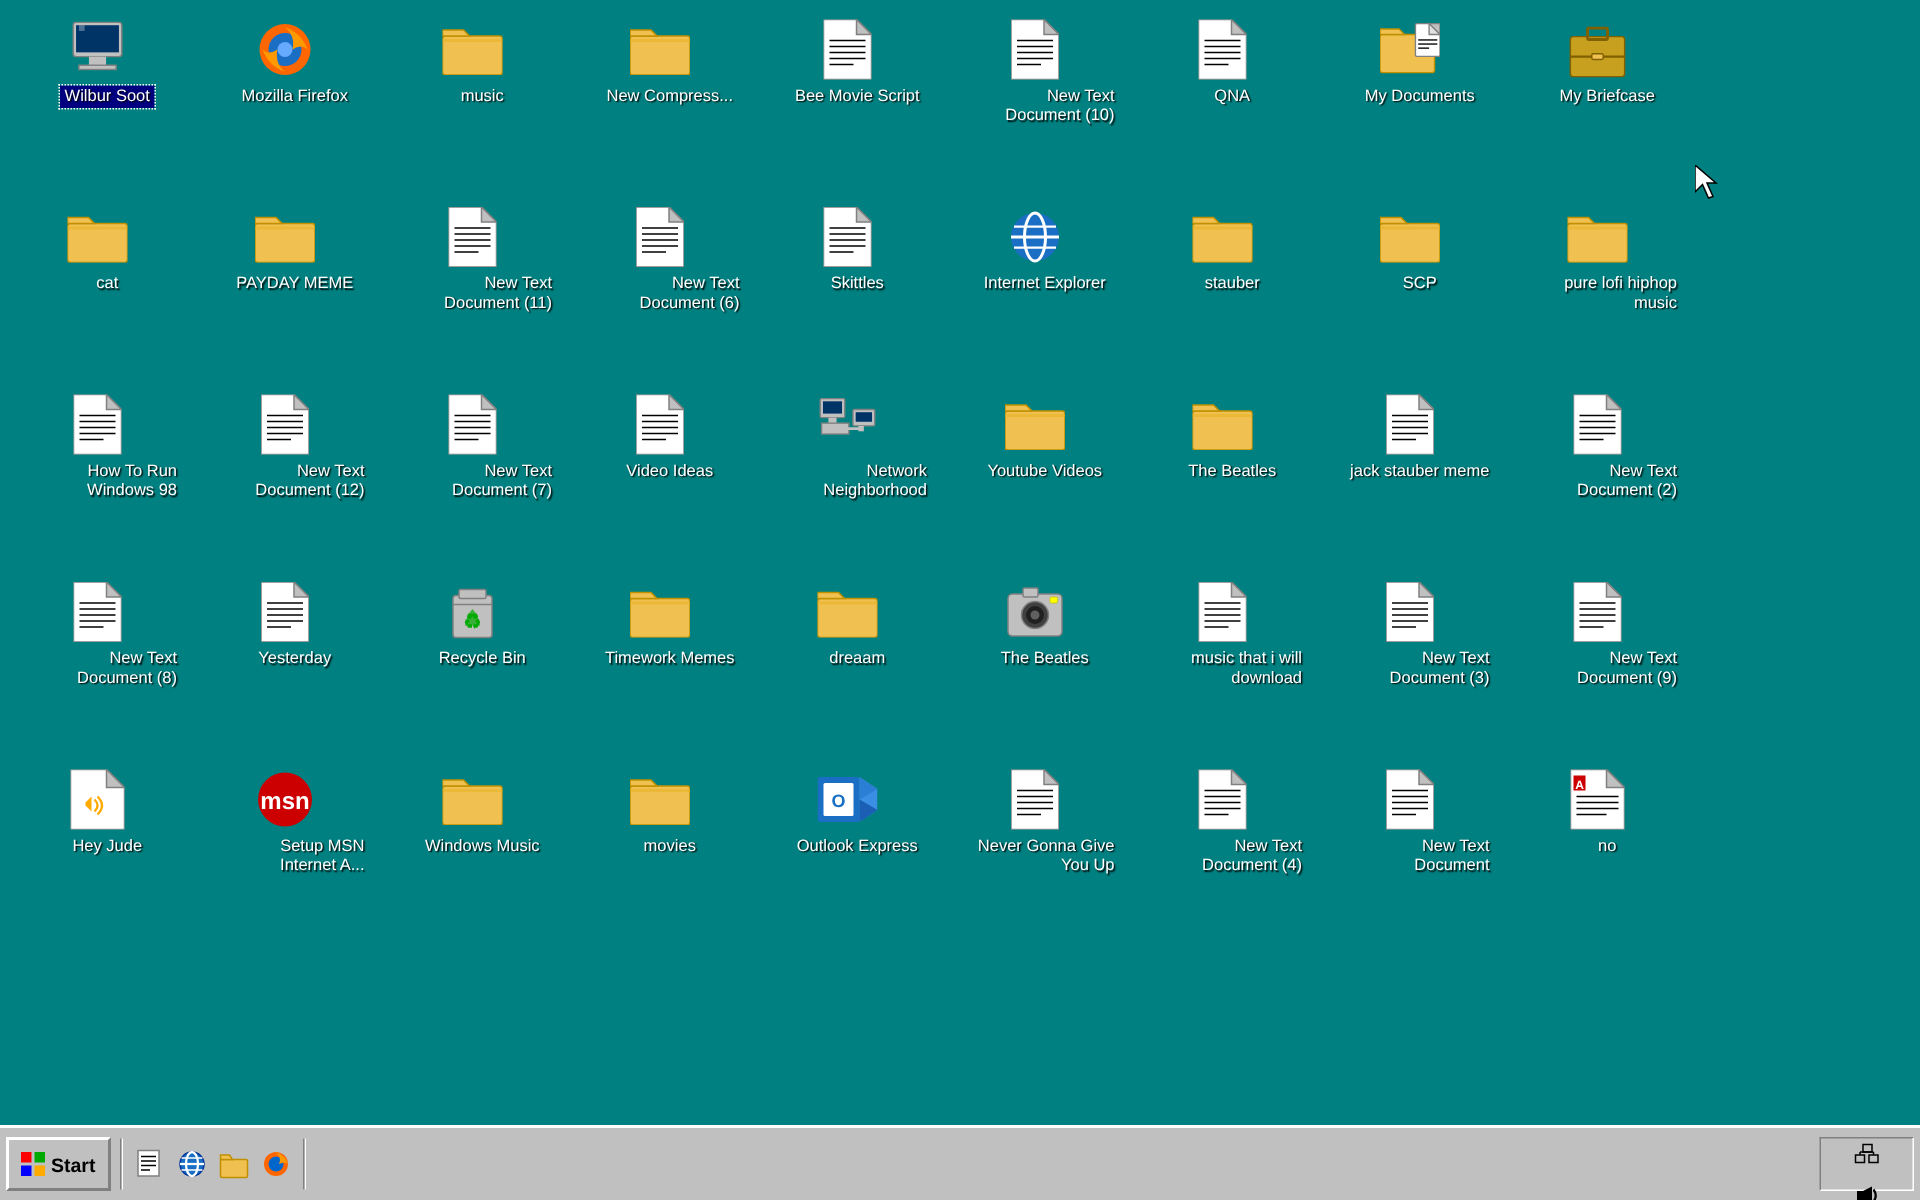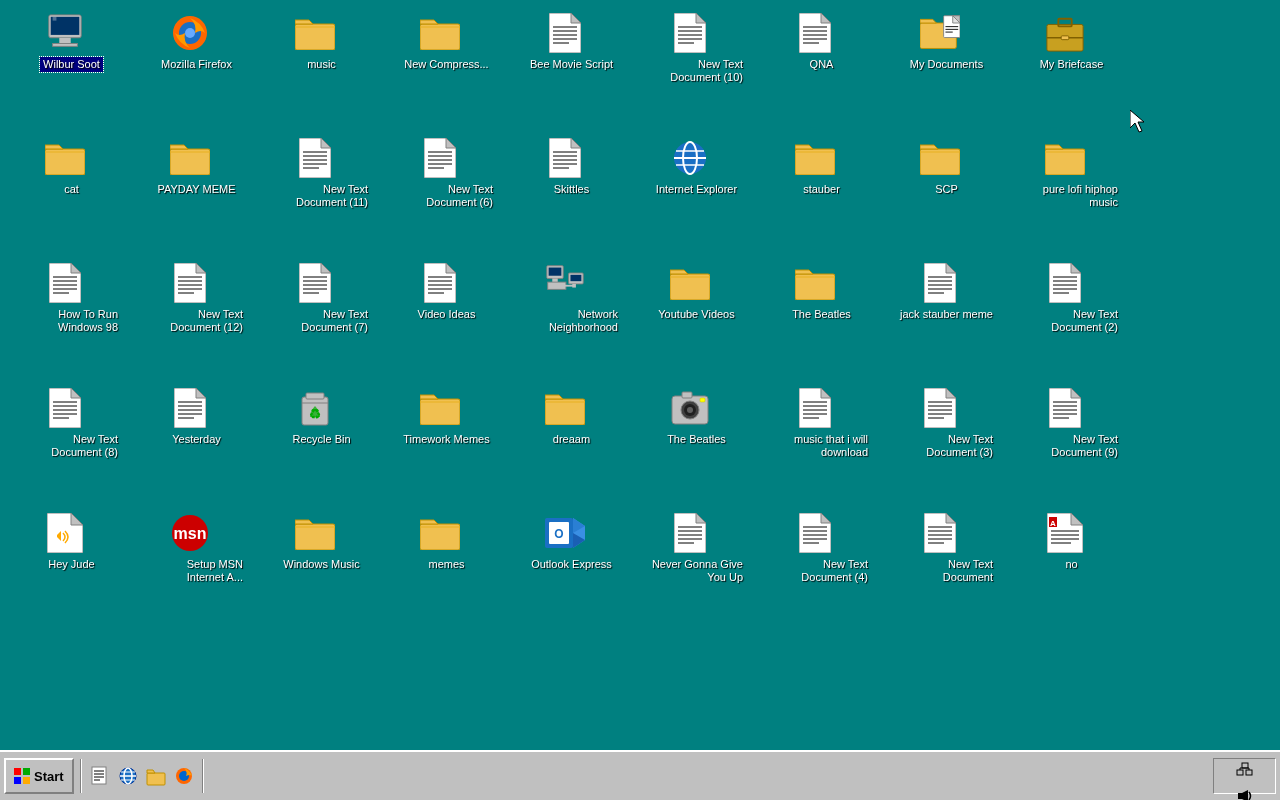--- a/index.html
+++ b/index.html
@@ -628,21 +628,21 @@
       <div class="icon-label">Windows Music</div>
     </div>
     <div class="desktop-icon">
       <div class="icon-img">
         <svg width="40" height="34" viewBox="0 0 40 34">
     <rect x="0" y="8" width="40" height="26" rx="2" fill="#f0c050" stroke="#c09000" stroke-width="1"></rect>
     <path d="M0 8 L0 4 L14 4 L18 8 Z" fill="#f0c050" stroke="#c09000" stroke-width="1"></path>
     <rect x="0" y="10" width="40" height="2" fill="#e8b020" opacity="0.5"></rect>
   </svg>
       </div>
-      <div class="icon-label">memes</div>
+      <div class="icon-label">movies</div>
     </div>
     <div class="desktop-icon">
       <div class="icon-img">
         <svg width="40" height="38" viewBox="0 0 40 38">
     <rect x="0" y="4" width="28" height="30" rx="2" fill="#1a6fc4"></rect>
     <polygon points="28,4 40,12 40,26 28,34" fill="#3a8fe4"></polygon>
     <polygon points="28,4 40,12 28,19" fill="#2a7fd4"></polygon>
     <polygon points="28,34 40,26 28,19" fill="#1a5fb4"></polygon>
     <rect x="4" y="8" width="20" height="22" rx="1" fill="white"></rect>
     <text x="14" y="24" text-anchor="middle" font-size="12" font-weight="bold" fill="#1a6fc4">O</text>

